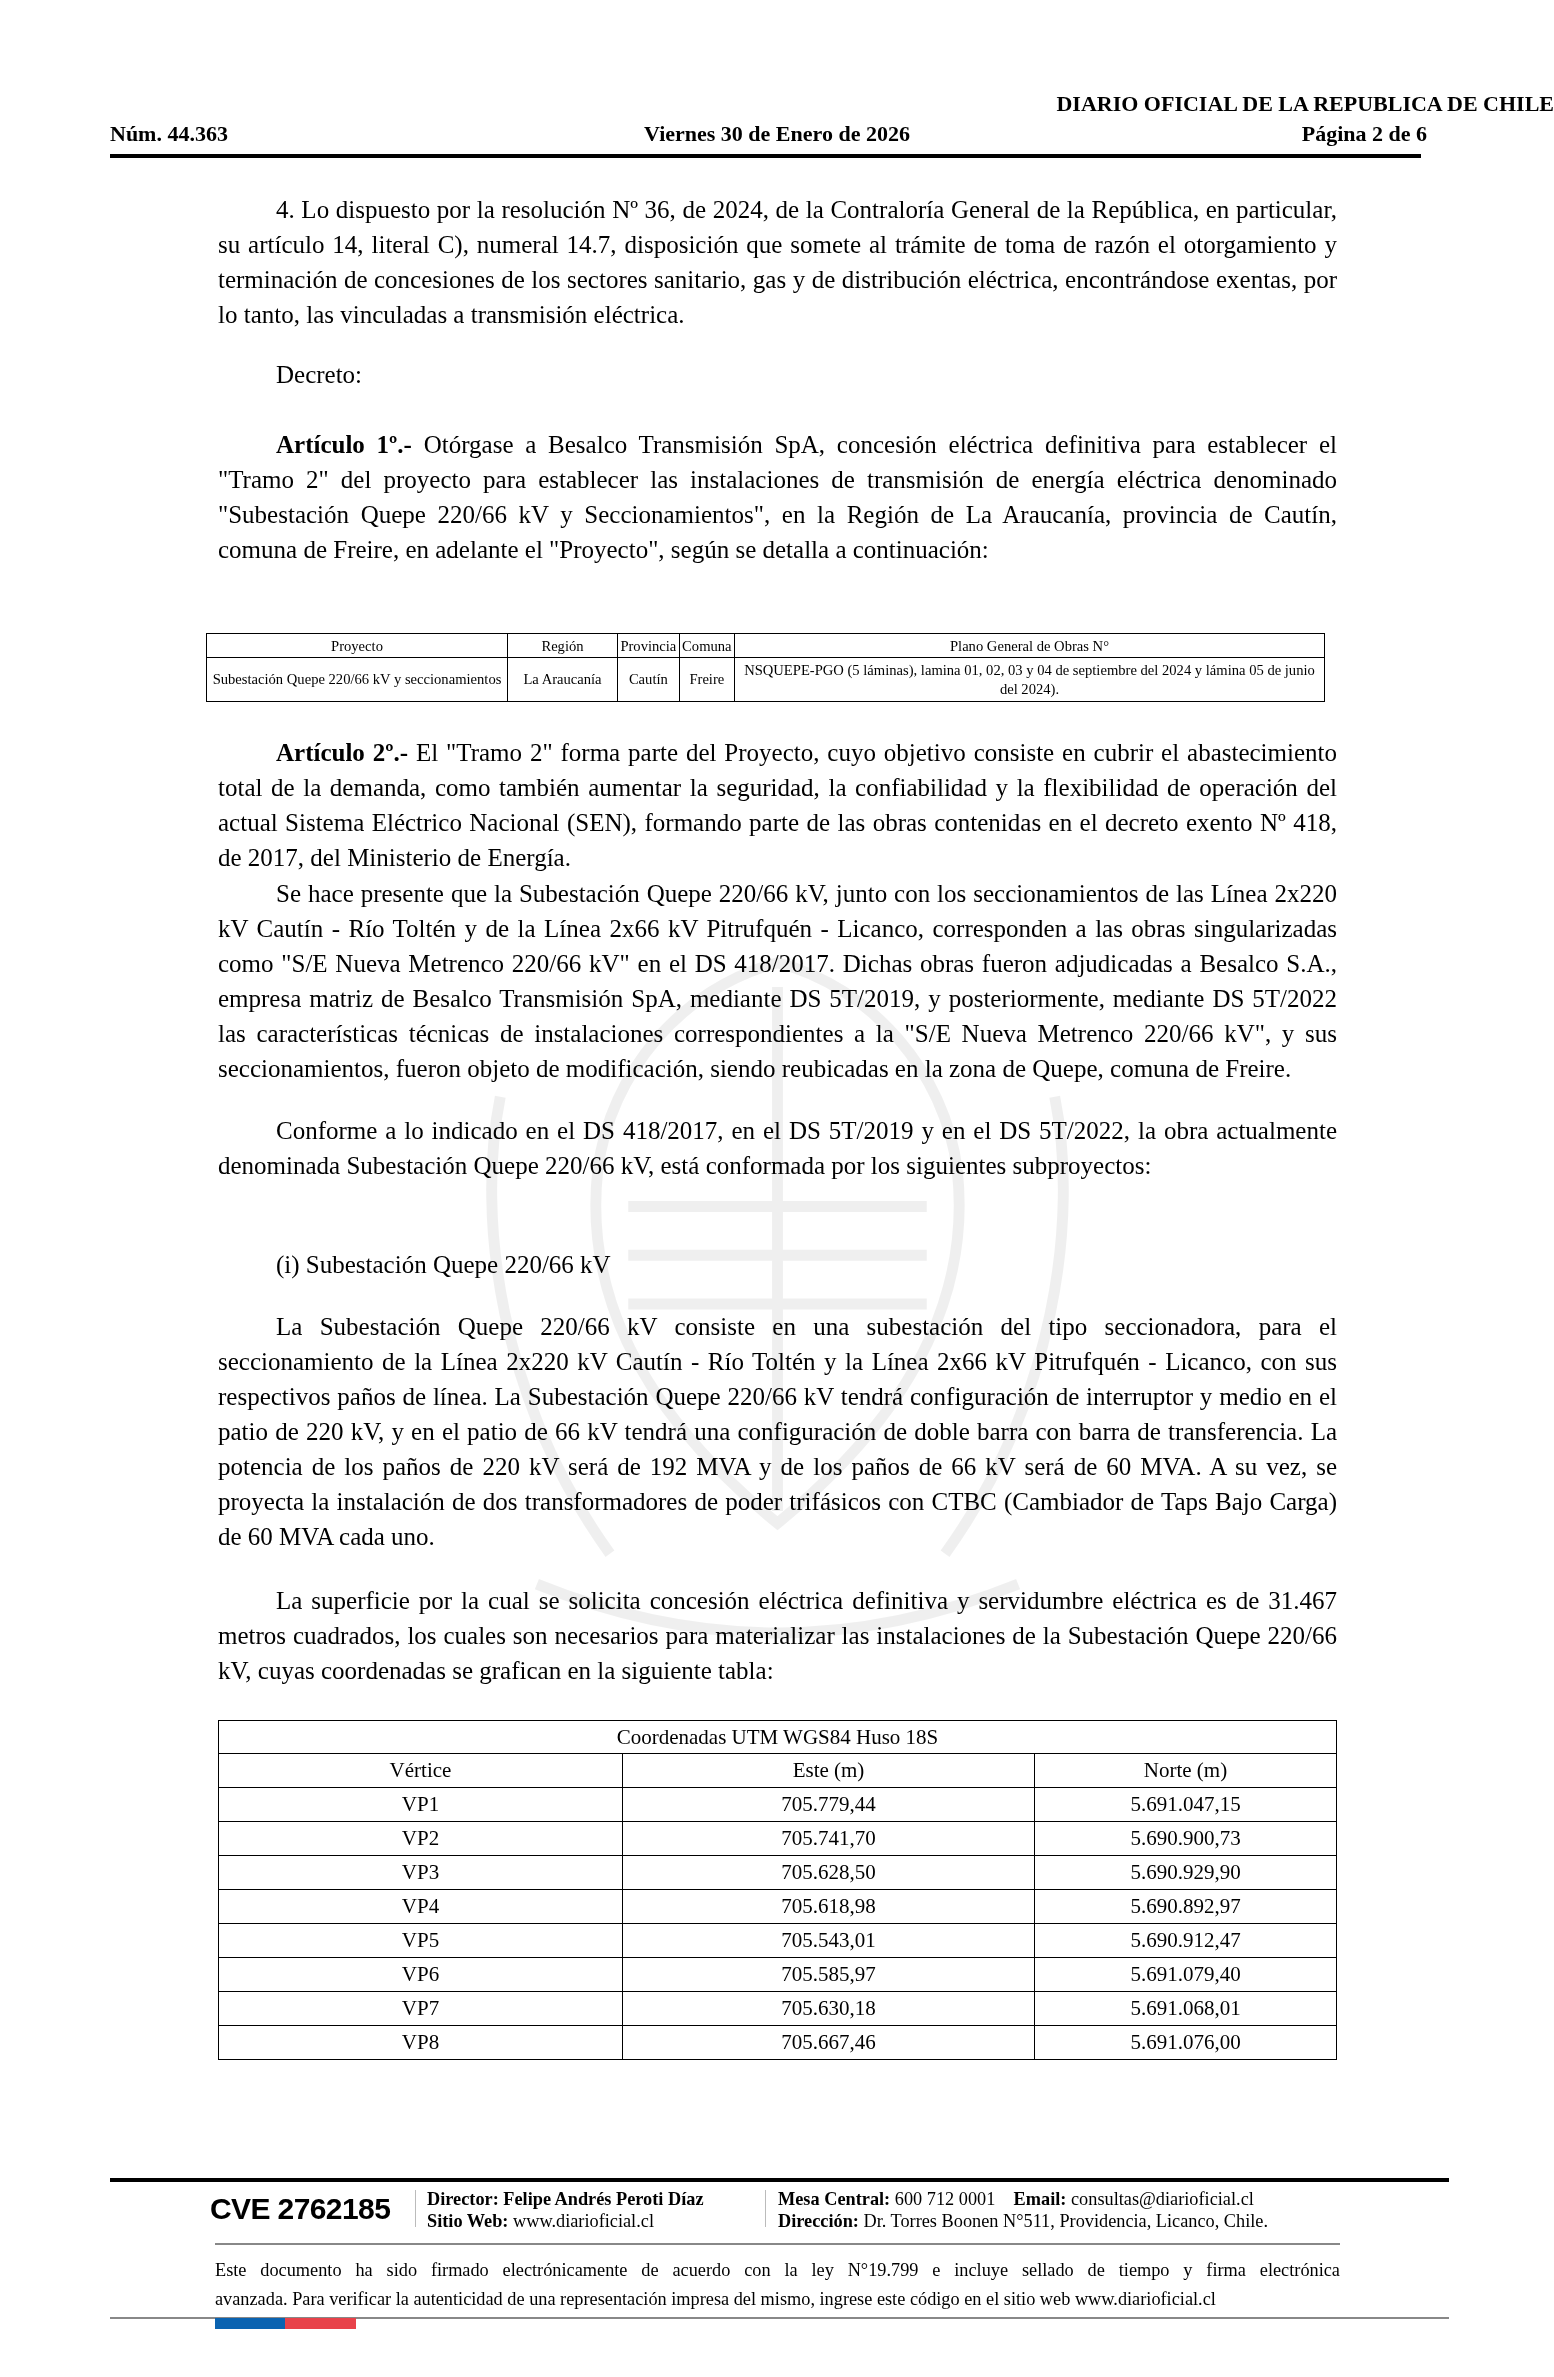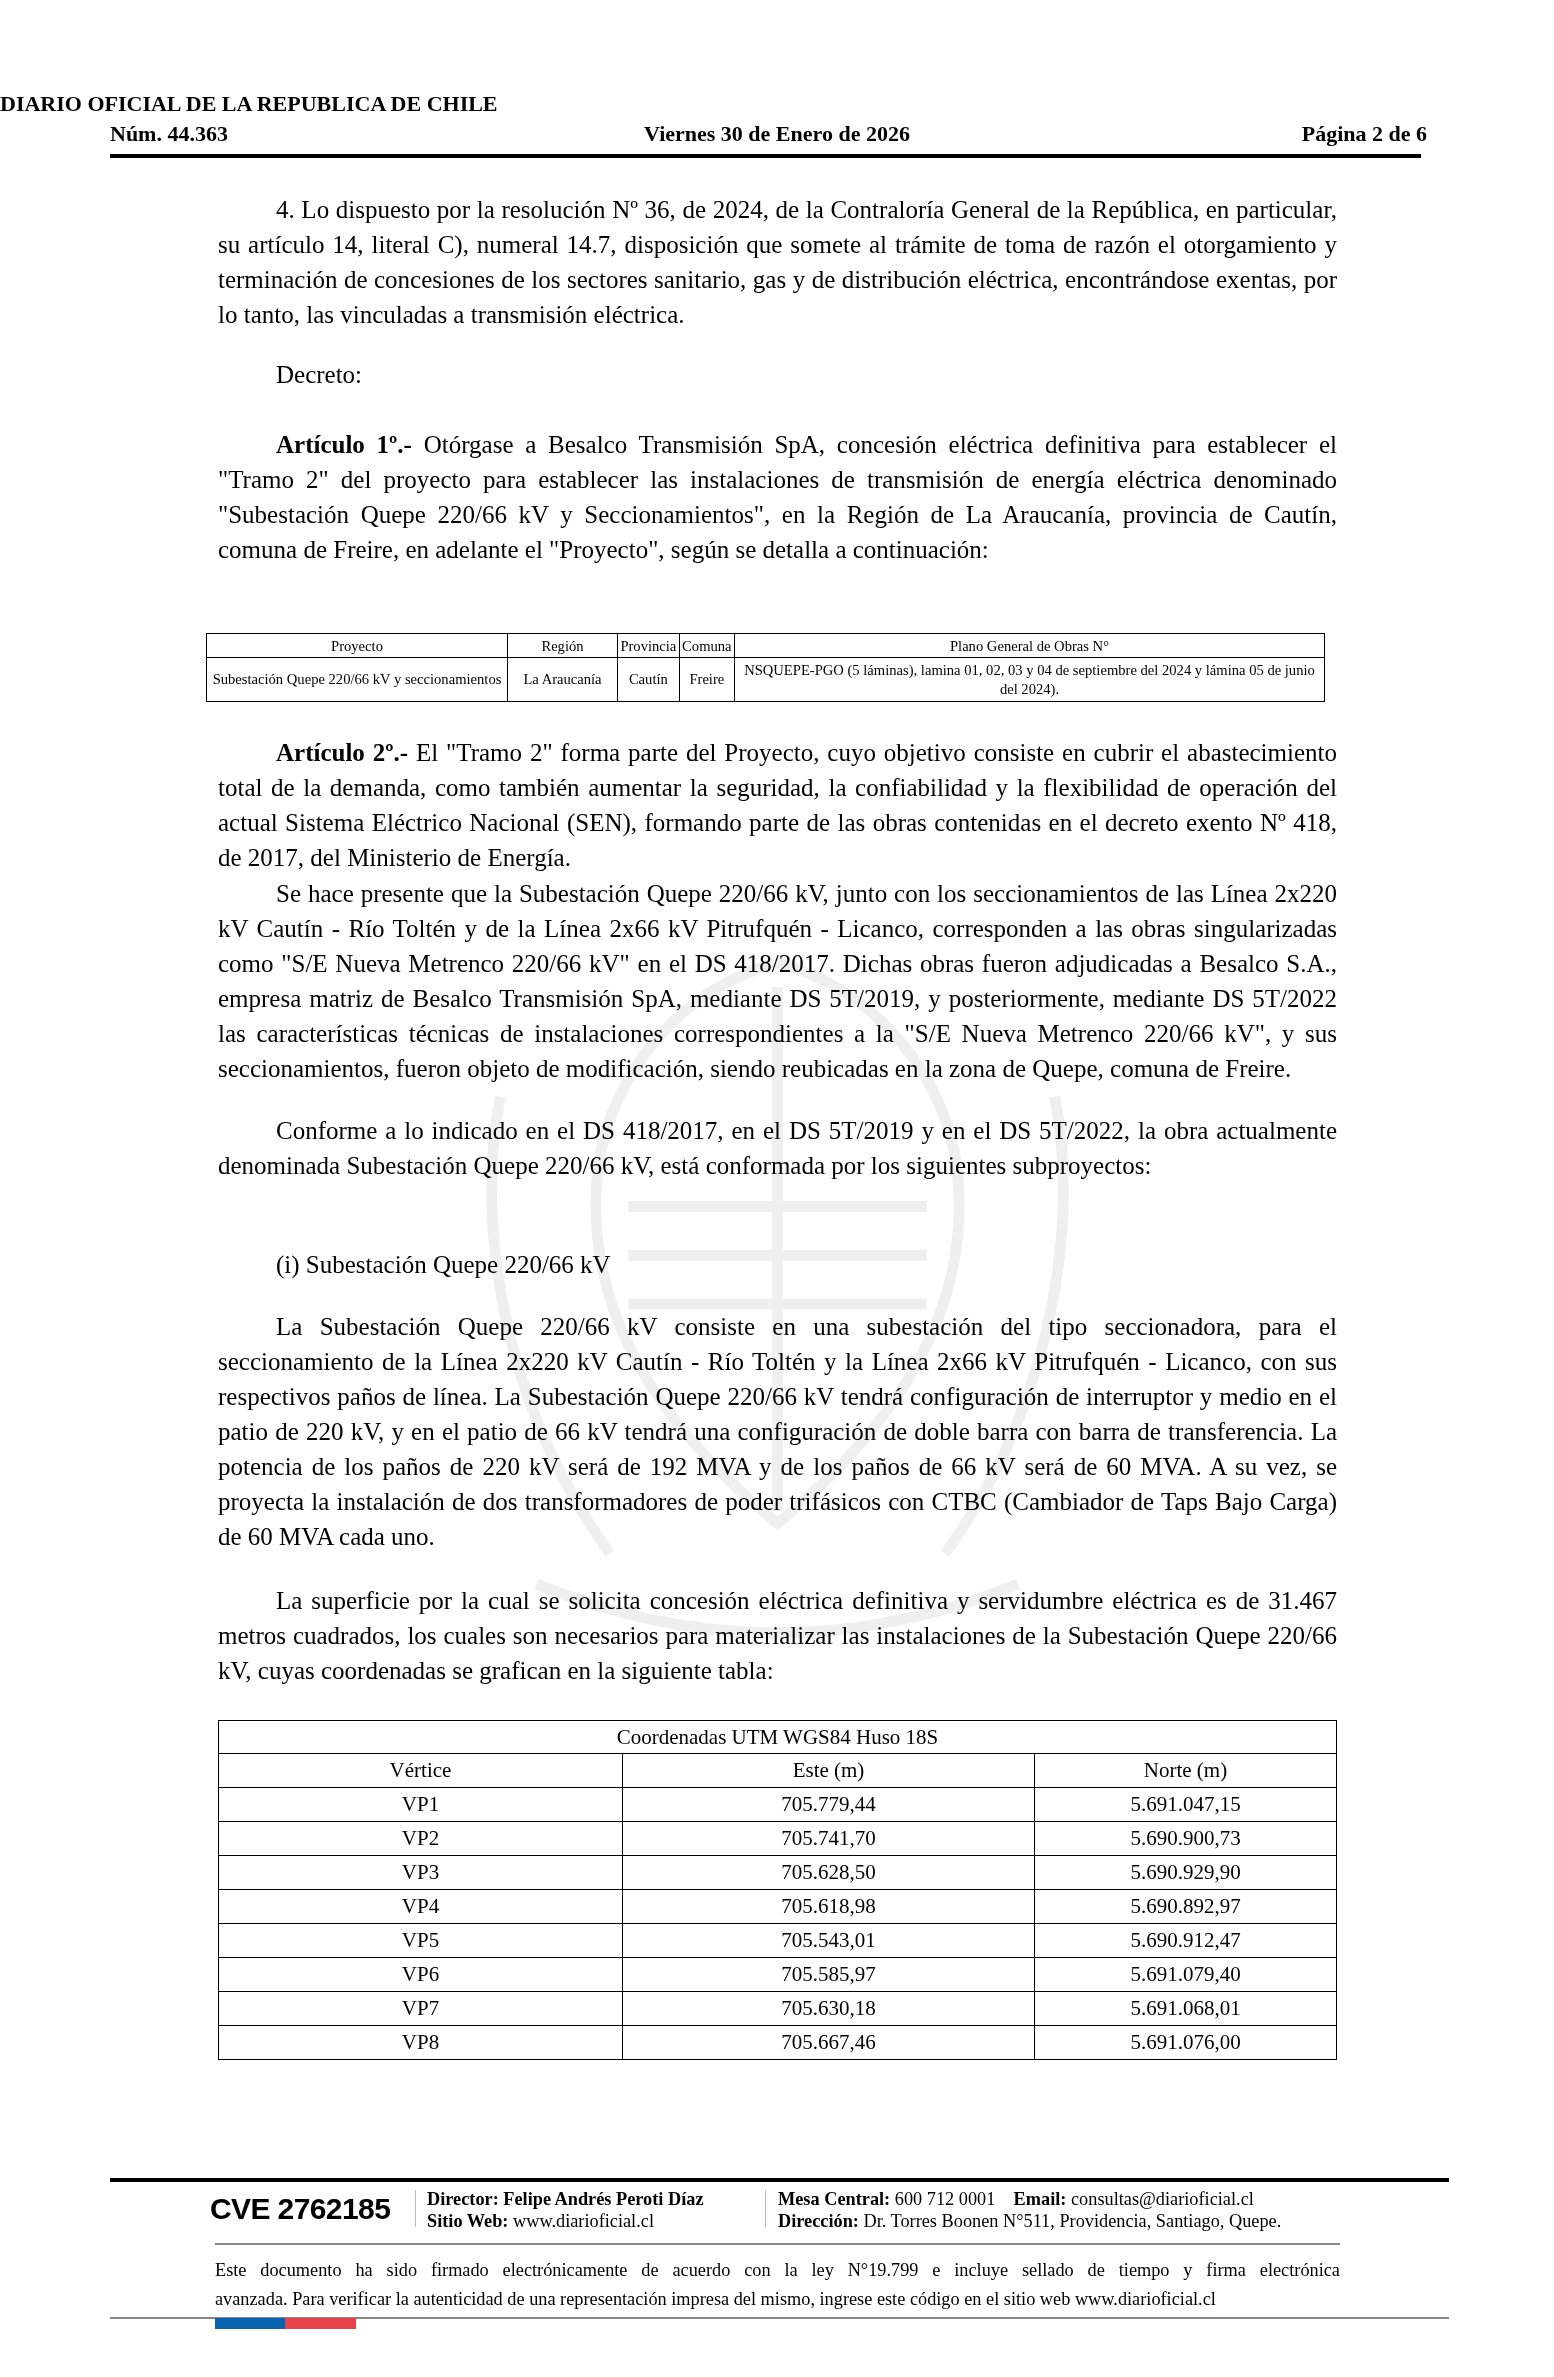--- a/index.html
+++ b/index.html
@@ -4,21 +4,21 @@
 <style>
   html, body { margin:0; padding:0; background:#ffffff; }
   body { width:1554px; height:2377px; position:relative; overflow:hidden;
          font-family:"Liberation Serif","DejaVu Serif",serif; color:#000; }
   .abs { position:absolute; }
 
   
   .watermark { position:absolute; left:427px; top:914px; width:701px; height:792px; opacity:0.06; pointer-events:none; }
 
   
-  .hdr-title { left:0; width:1554px; top:91px; text-align:left; font-weight:bold; font-size:22px; }
+  .hdr-title { left:0; width:1554px; top:91px; text-align:right; font-weight:bold; font-size:22px; }
   .hdr-num { left:110px; top:121px; font-weight:bold; font-size:22px; }
   .hdr-date { left:0; width:1554px; top:121px; text-align:center; font-weight:bold; font-size:22px; }
   .hdr-page { right:127px; top:121px; font-weight:bold; font-size:22px; }
   .hdr-rule { left:110px; width:1311px; top:154px; height:4.3px; background:#000; }
 
   
   .para { position:absolute; left:218px; width:1119px; font-size:25px; line-height:35px; text-align:justify; text-align-last:left; }
   .indent { text-indent:58px; }
   .para b { font-weight:bold; }
 
@@ -167,20 +167,20 @@
   </tbody>
 </table>
 
 <div class="abs ftr-rule1"></div>
 <div class="abs ftr-cve">CVE 2762185</div>
 <div class="abs ftr-sep1"></div>
 <div class="abs ftr-line" style="left:427px; top:2188px;"><b>Director:</b><b> Felipe Andrés Peroti Díaz</b></div>
 <div class="abs ftr-line" style="left:427px; top:2210px;"><b>Sitio Web:</b><span> www.diarioficial.cl</span></div>
 <div class="abs ftr-sep2"></div>
 <div class="abs ftr-line" style="left:778px; top:2188px;"><b>Mesa Central:</b><span> 600 712 0001</span><span style="display:inline-block;width:18.3px"></span><b>Email:</b><span> consultas@diarioficial.cl</span></div>
-<div class="abs ftr-line" style="left:778px; top:2210px;"><b>Dirección:</b><span> Dr. Torres Boonen N°511, Providencia, Santiago, Quepe.</span></div>
+<div class="abs ftr-line" style="left:778px; top:2210px;"><b>Dirección:</b><span> Dr. Torres Boonen N°511, Providencia, Licanco, Chile.</span></div>
 <div class="abs ftr-rule2"></div>
 <div class="abs ftr-disc">Este documento ha sido firmado electrónicamente de acuerdo con la ley N°19.799 e incluye sellado de tiempo y firma electrónica</div>
 <div class="abs ftr-disc ftr-disc2" style="top:2285px;">avanzada. Para verificar la autenticidad de una representación impresa del mismo, ingrese este código en el sitio web www.diarioficial.cl</div>
 <div class="abs ftr-rule3"></div>
 <div class="abs bar-blue"></div>
 <div class="abs bar-red"></div>
 
 
 </body></html>

